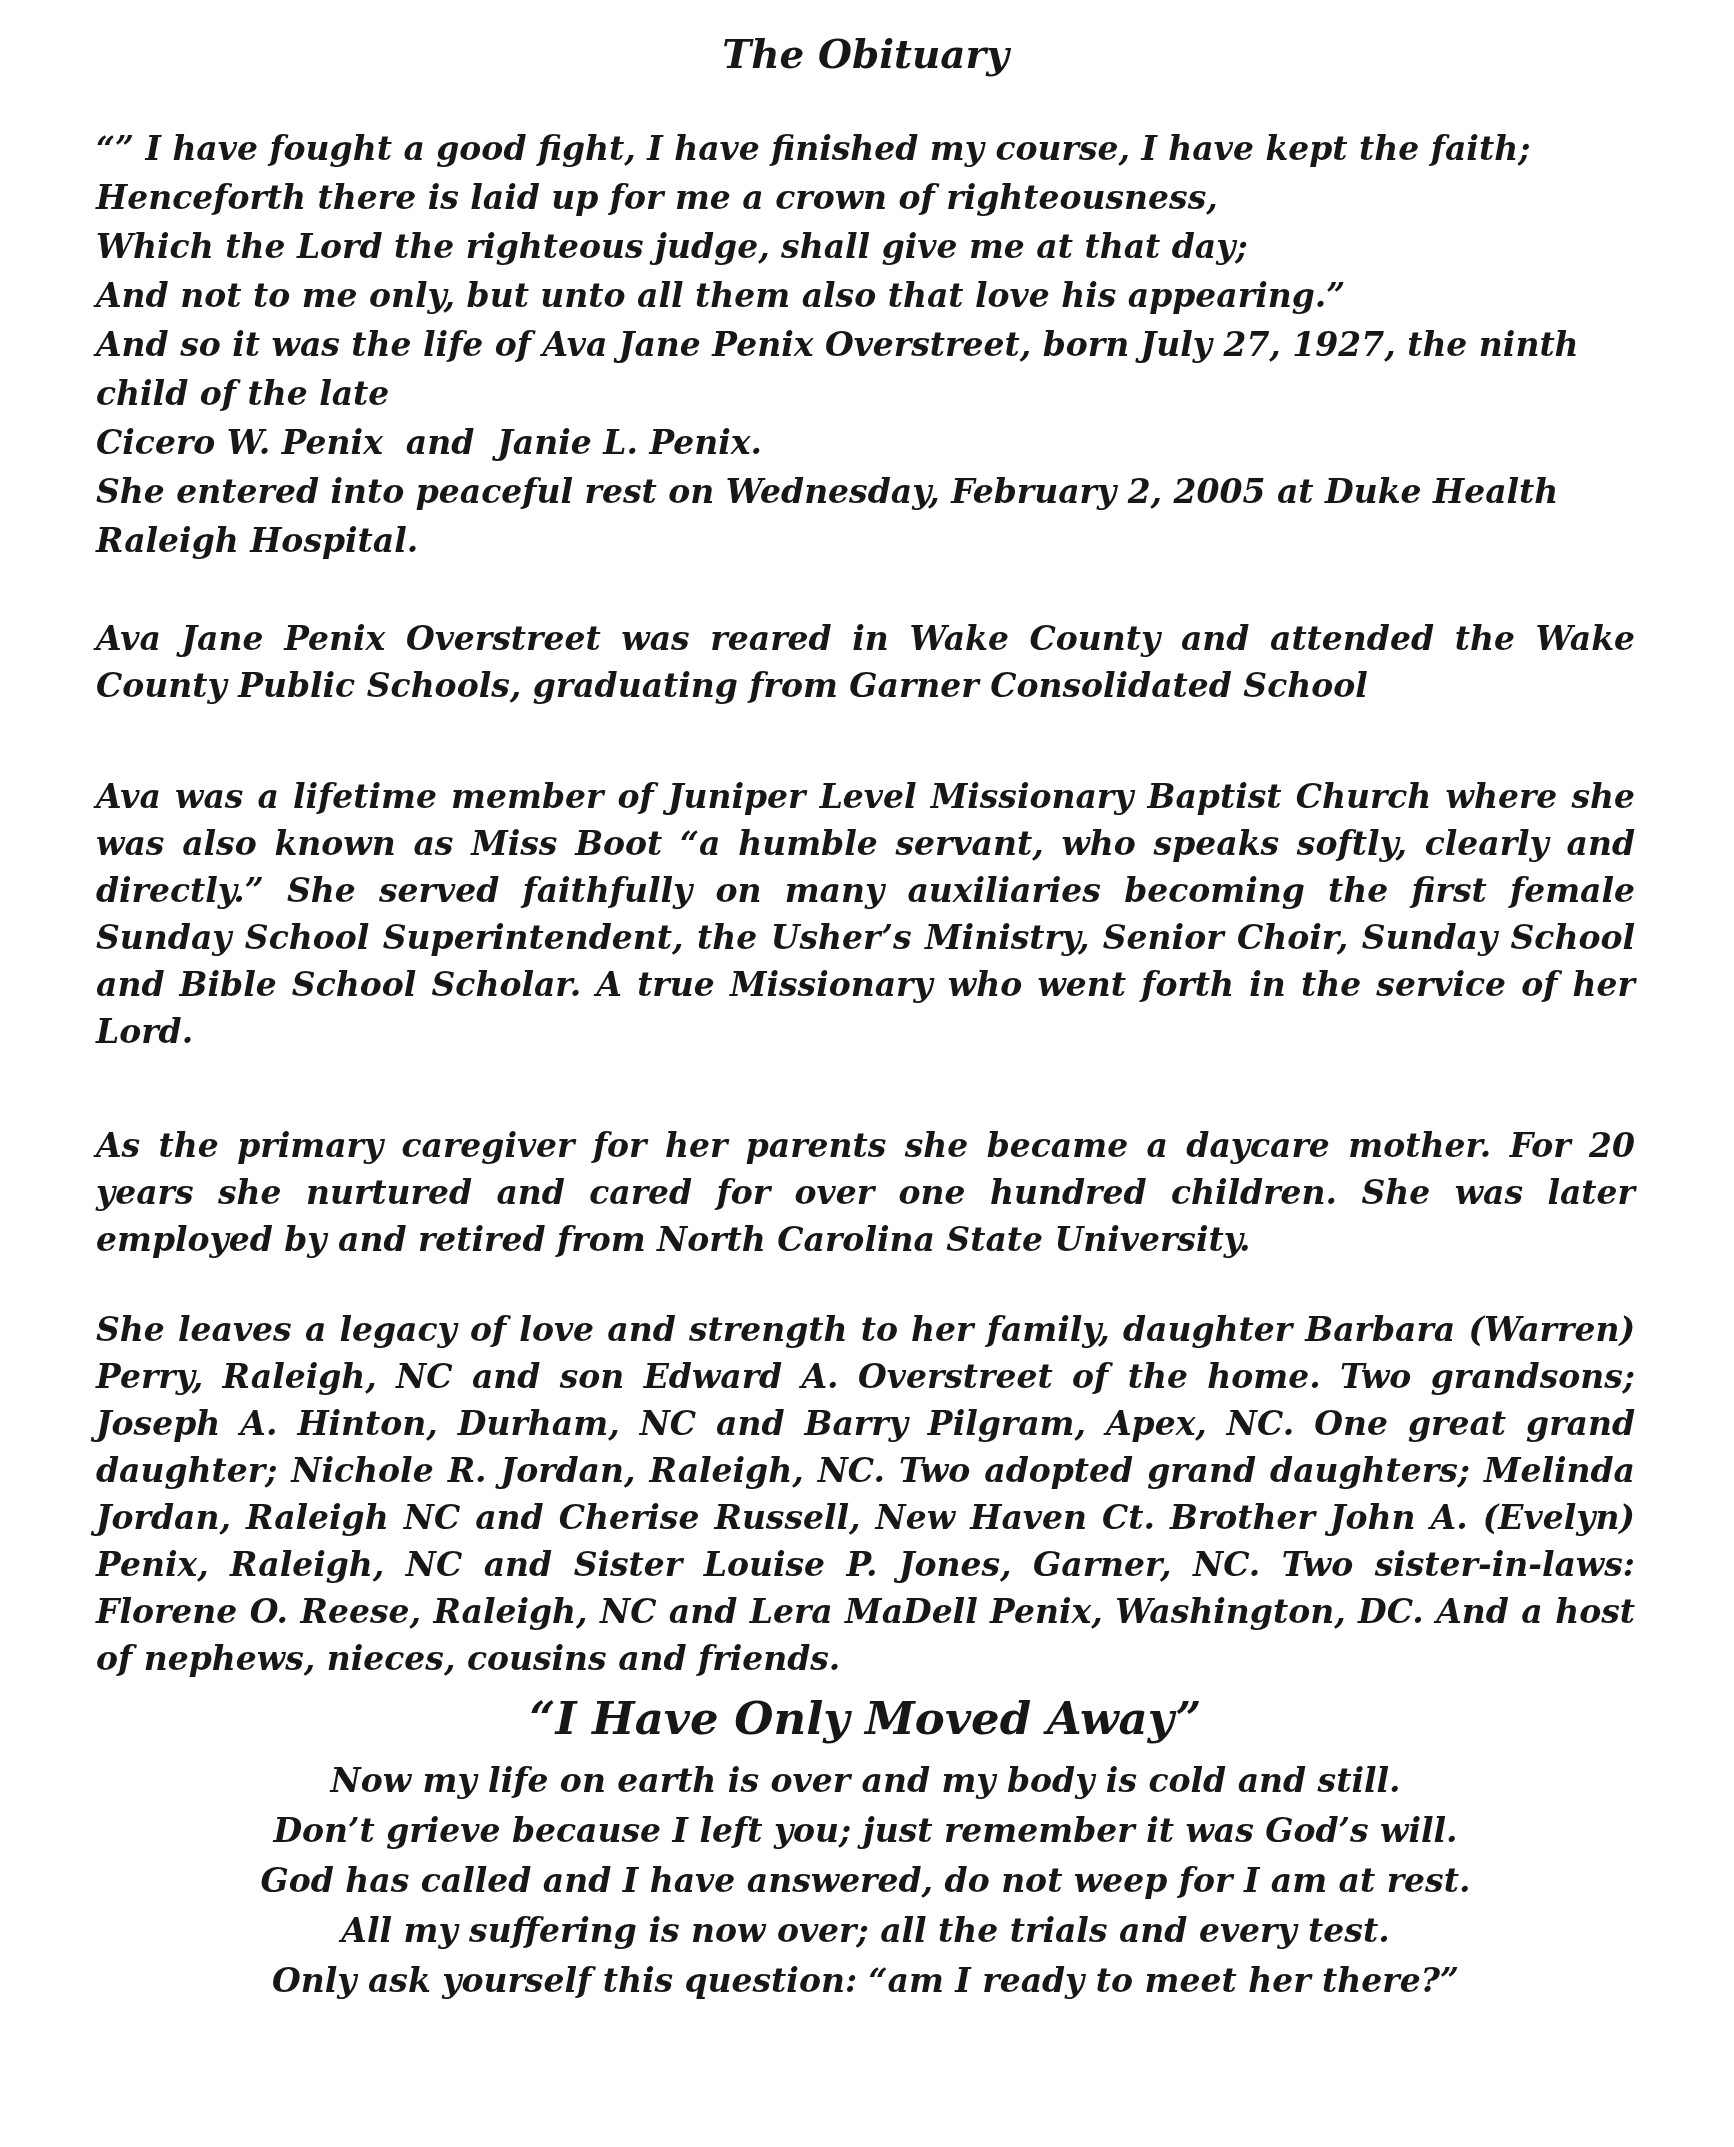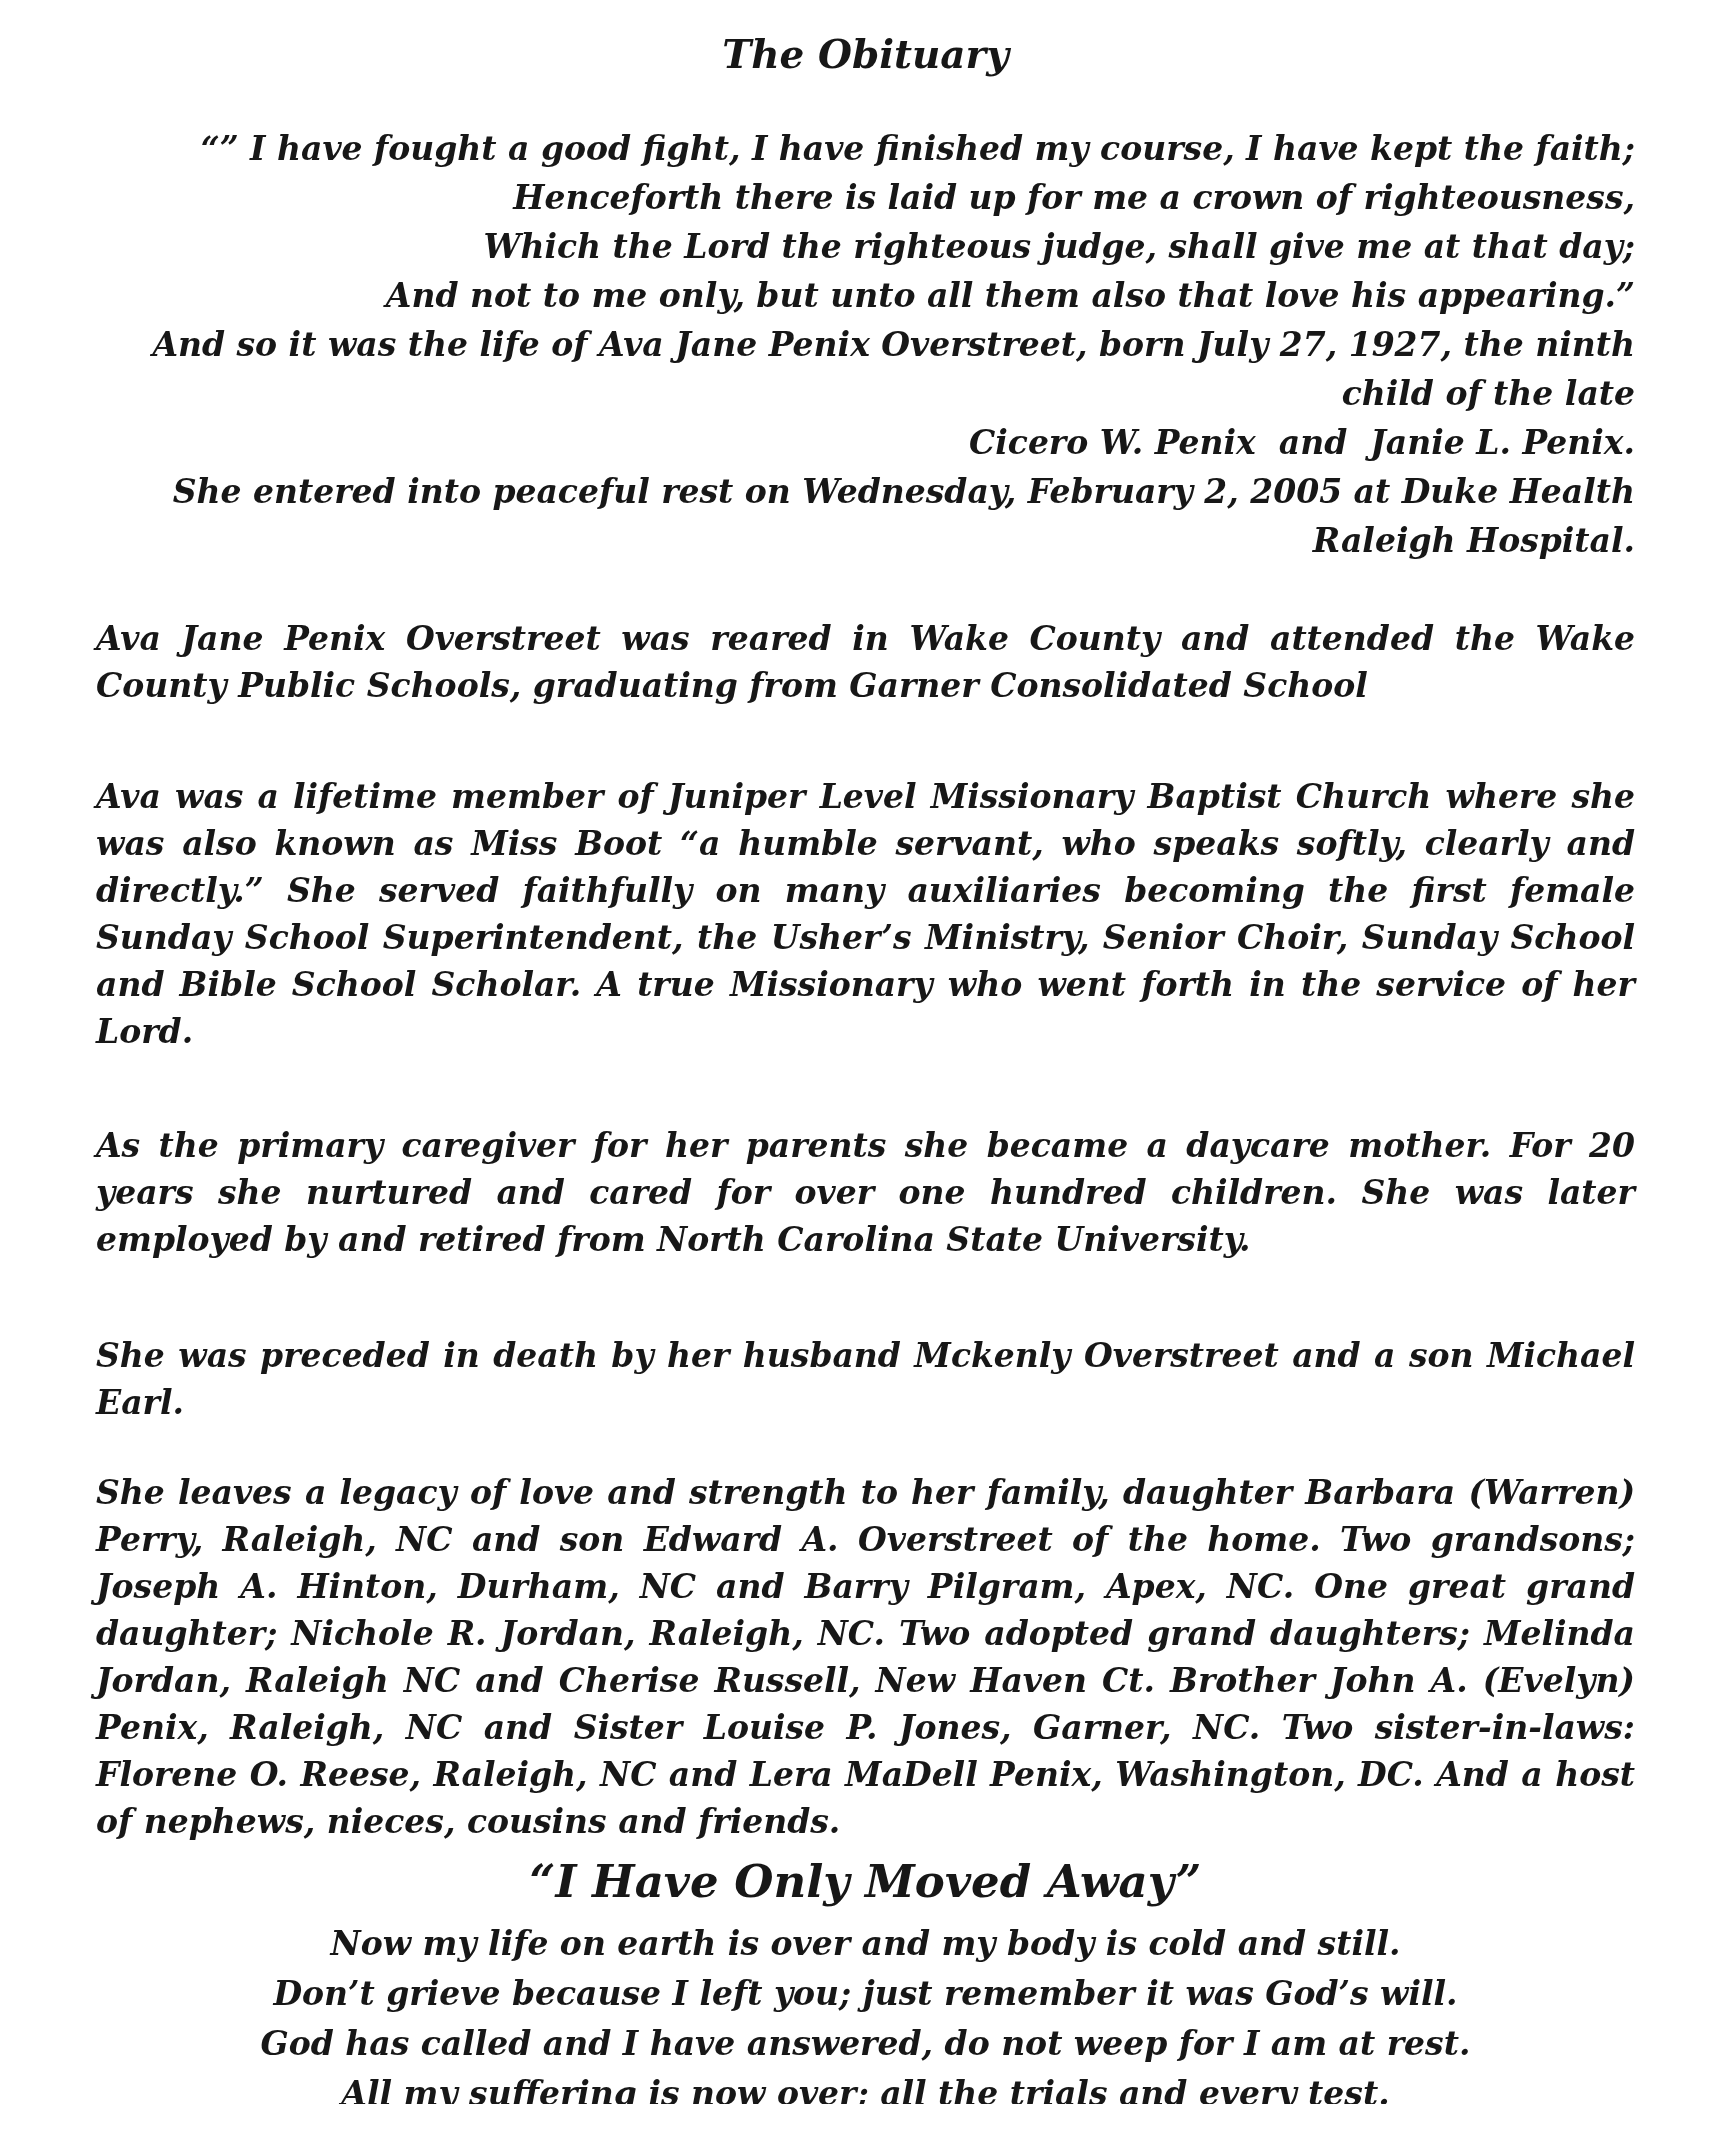--- a/index.html
+++ b/index.html
@@ -23,21 +23,21 @@
   .doc-title {
     text-align: center;
     font-size: 39px;
     line-height: 50px;
     margin: 0 0 45px 0;
   }
   .verse-block {
     margin: 0 0 0 0;
   }
   .verse-line {
-    text-align: right;
+    text-align: left;
     font-size: 33px;
     line-height: 49px;
     white-space: pre-wrap;
   }
   .body-para {
     text-align: justify;
     text-align-last: left;
     font-size: 33px;
     line-height: 47px;
     margin: 0;
@@ -78,21 +78,20 @@
     <div class="verse-line">Which the Lord the righteous judge, shall give me at that day;</div>
     <div class="verse-line">And not to me only, but unto all them also that love his appearing.”</div>
     <div class="verse-line">And so it was the life of Ava Jane Penix Overstreet, born July 27, 1927, the ninth child of the late</div>
     <div class="verse-line">Cicero W. Penix  and  Janie L. Penix.</div>
     <div class="verse-line">She entered into peaceful rest on Wednesday, February 2, 2005 at Duke Health Raleigh Hospital.</div>
   </div>
 
   <p class="body-para para-1">Ava Jane Penix Overstreet was reared in Wake County and attended the Wake County Public Schools, graduating from Garner Consolidated School</p>
   <p class="body-para para-2">Ava was a lifetime member of Juniper Level Missionary Baptist Church where she was also known as Miss Boot “a humble servant, who speaks softly, clearly and directly.”  She served faithfully on many auxiliaries becoming the first female Sunday School Superintendent, the Usher’s Ministry, Senior Choir, Sunday School and Bible School Scholar. A true Missionary who went forth in the service of her Lord.</p>
   <p class="body-para para-3">As the primary caregiver for her parents she became a daycare mother.  For 20 years she nurtured and cared for over one hundred children.  She was later employed by and retired from North Carolina State University.</p>
-  <p class="body-para para-4">She was preceded in death by her husband Mckenly Overstreet and a son Michael Earl.</p>
   <p class="body-para para-5">She leaves a legacy of love and strength to her family, daughter Barbara (Warren) Perry, Raleigh, NC and son Edward A. Overstreet of the home.  Two grandsons; Joseph A. Hinton, Durham, NC and Barry Pilgram, Apex, NC.  One great grand daughter; Nichole R. Jordan, Raleigh, NC.  Two adopted grand daughters; Melinda Jordan, Raleigh NC and Cherise Russell, New Haven Ct. Brother John A. (Evelyn) Penix, Raleigh, NC and Sister Louise P. Jones, Garner, NC.  Two sister-in-laws: Florene  O. Reese, Raleigh, NC  and Lera MaDell Penix, Washington, DC.  And a host of nephews, nieces, cousins and friends.</p>
 
   <div class="poem-block">
     <div class="poem-title">“I Have Only Moved Away”</div>
     <div class="poem-line">Now my life on earth is over and my body is cold and still.</div>
     <div class="poem-line">Don’t grieve because I left you; just remember it was God’s will.</div>
     <div class="poem-line">God has called and I have answered, do not weep for I am at rest.</div>
     <div class="poem-line">All my suffering is now over; all the trials and every test.</div>
     <div class="poem-line">Only ask yourself this question: “am I ready to meet her there?”</div>
 

